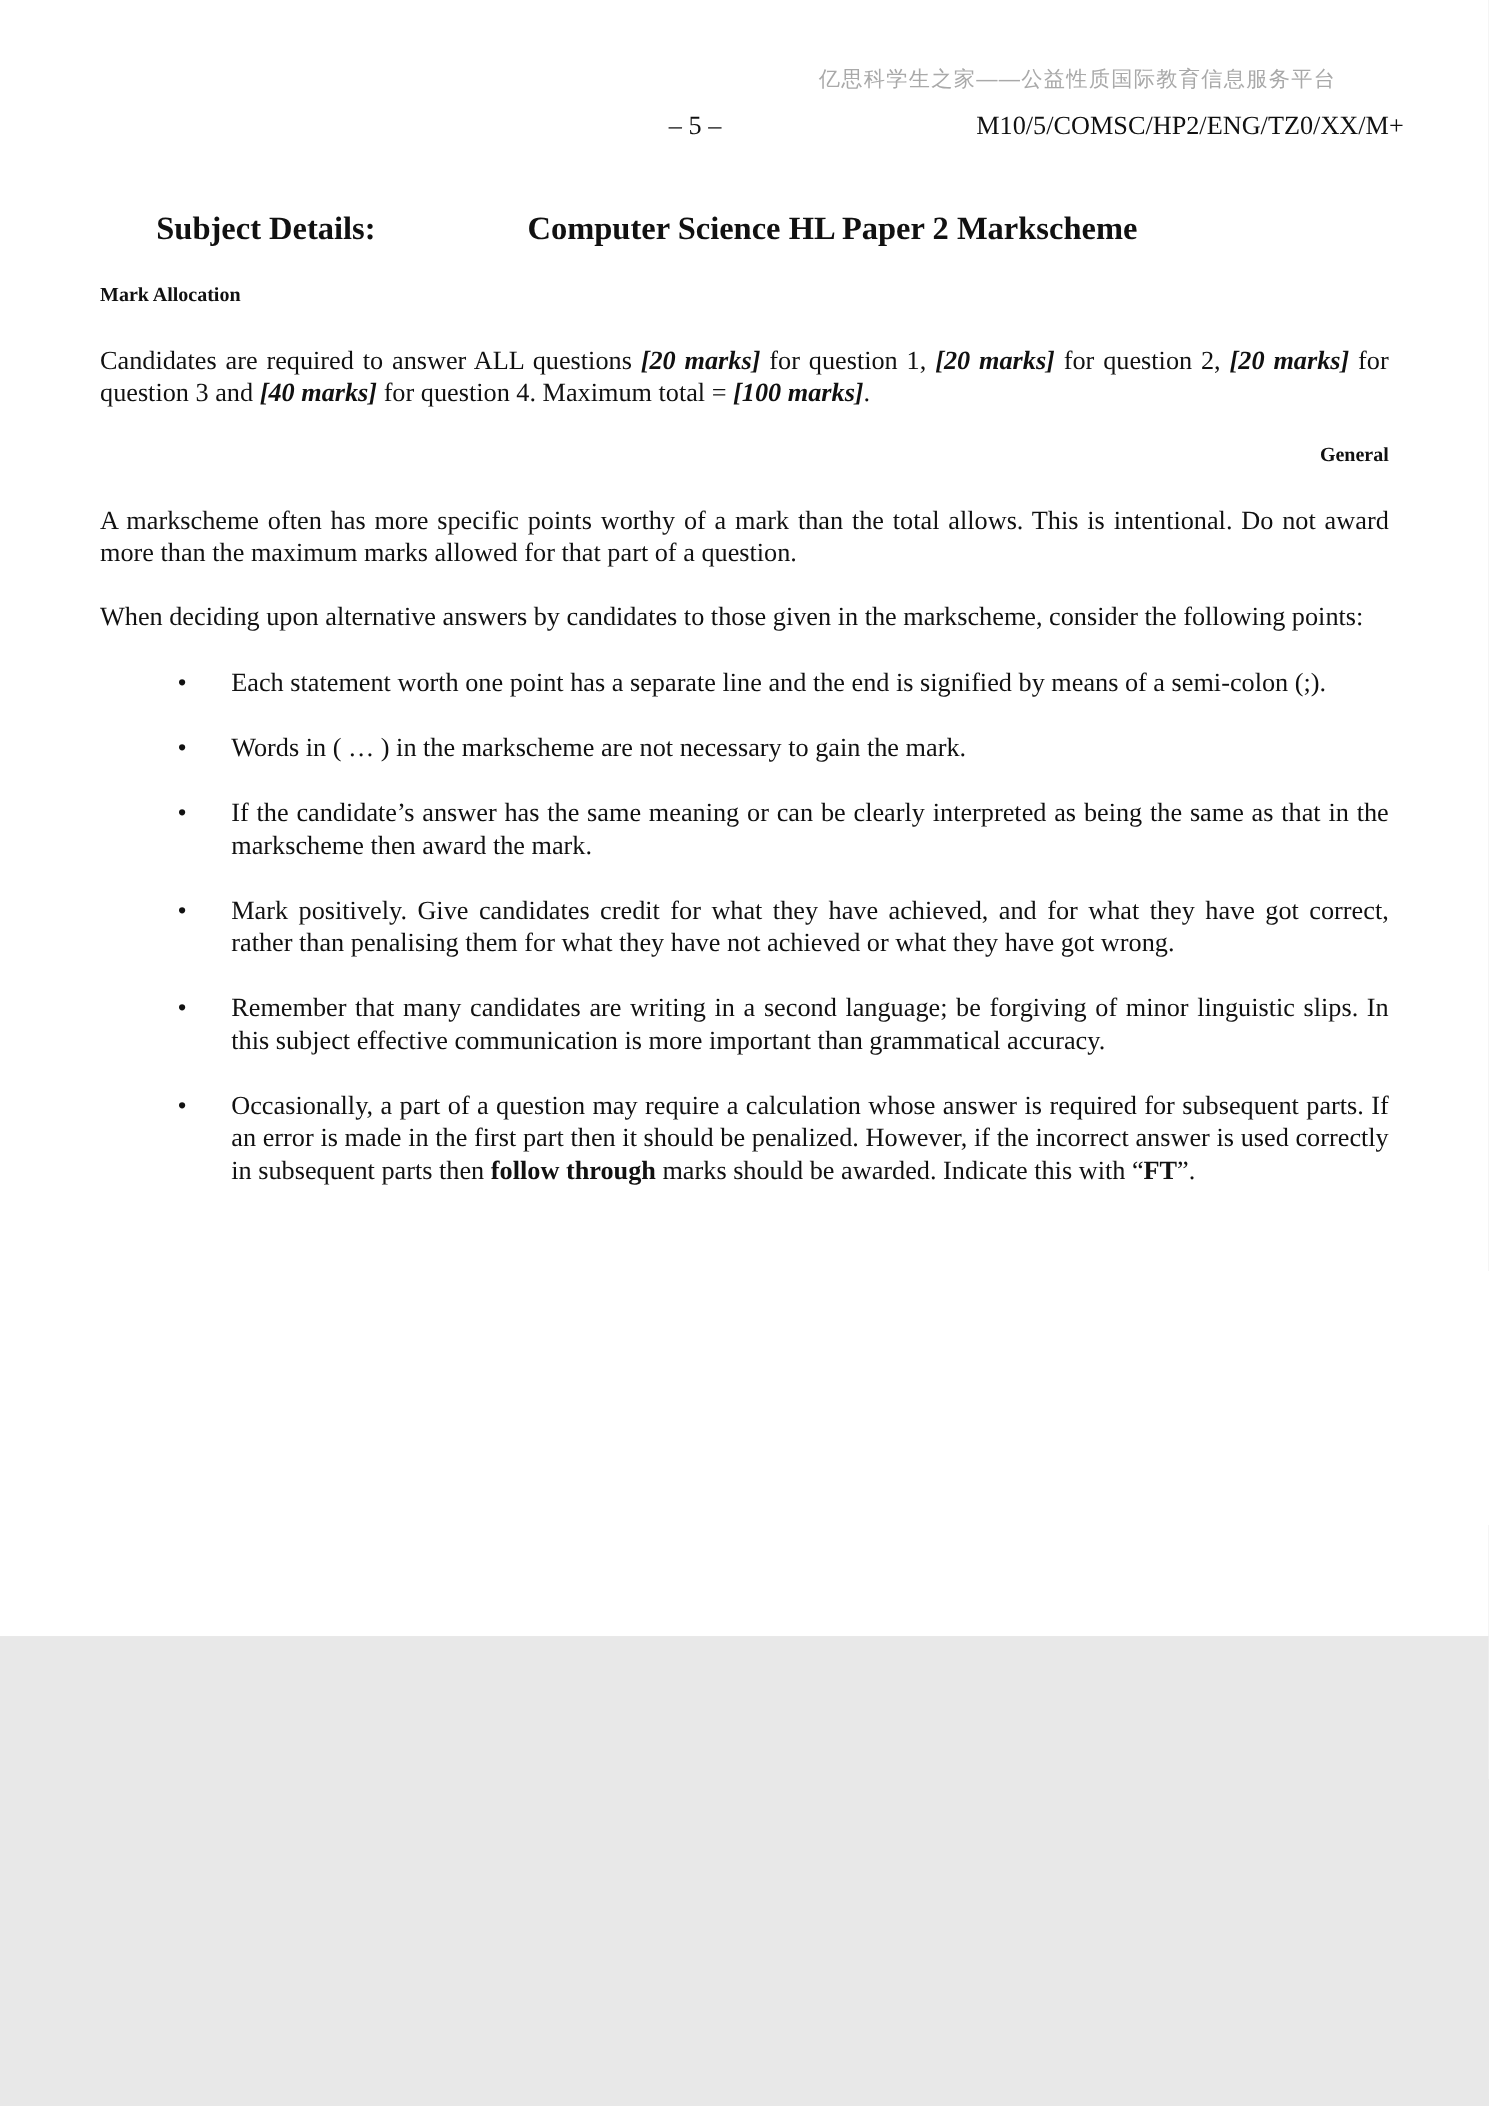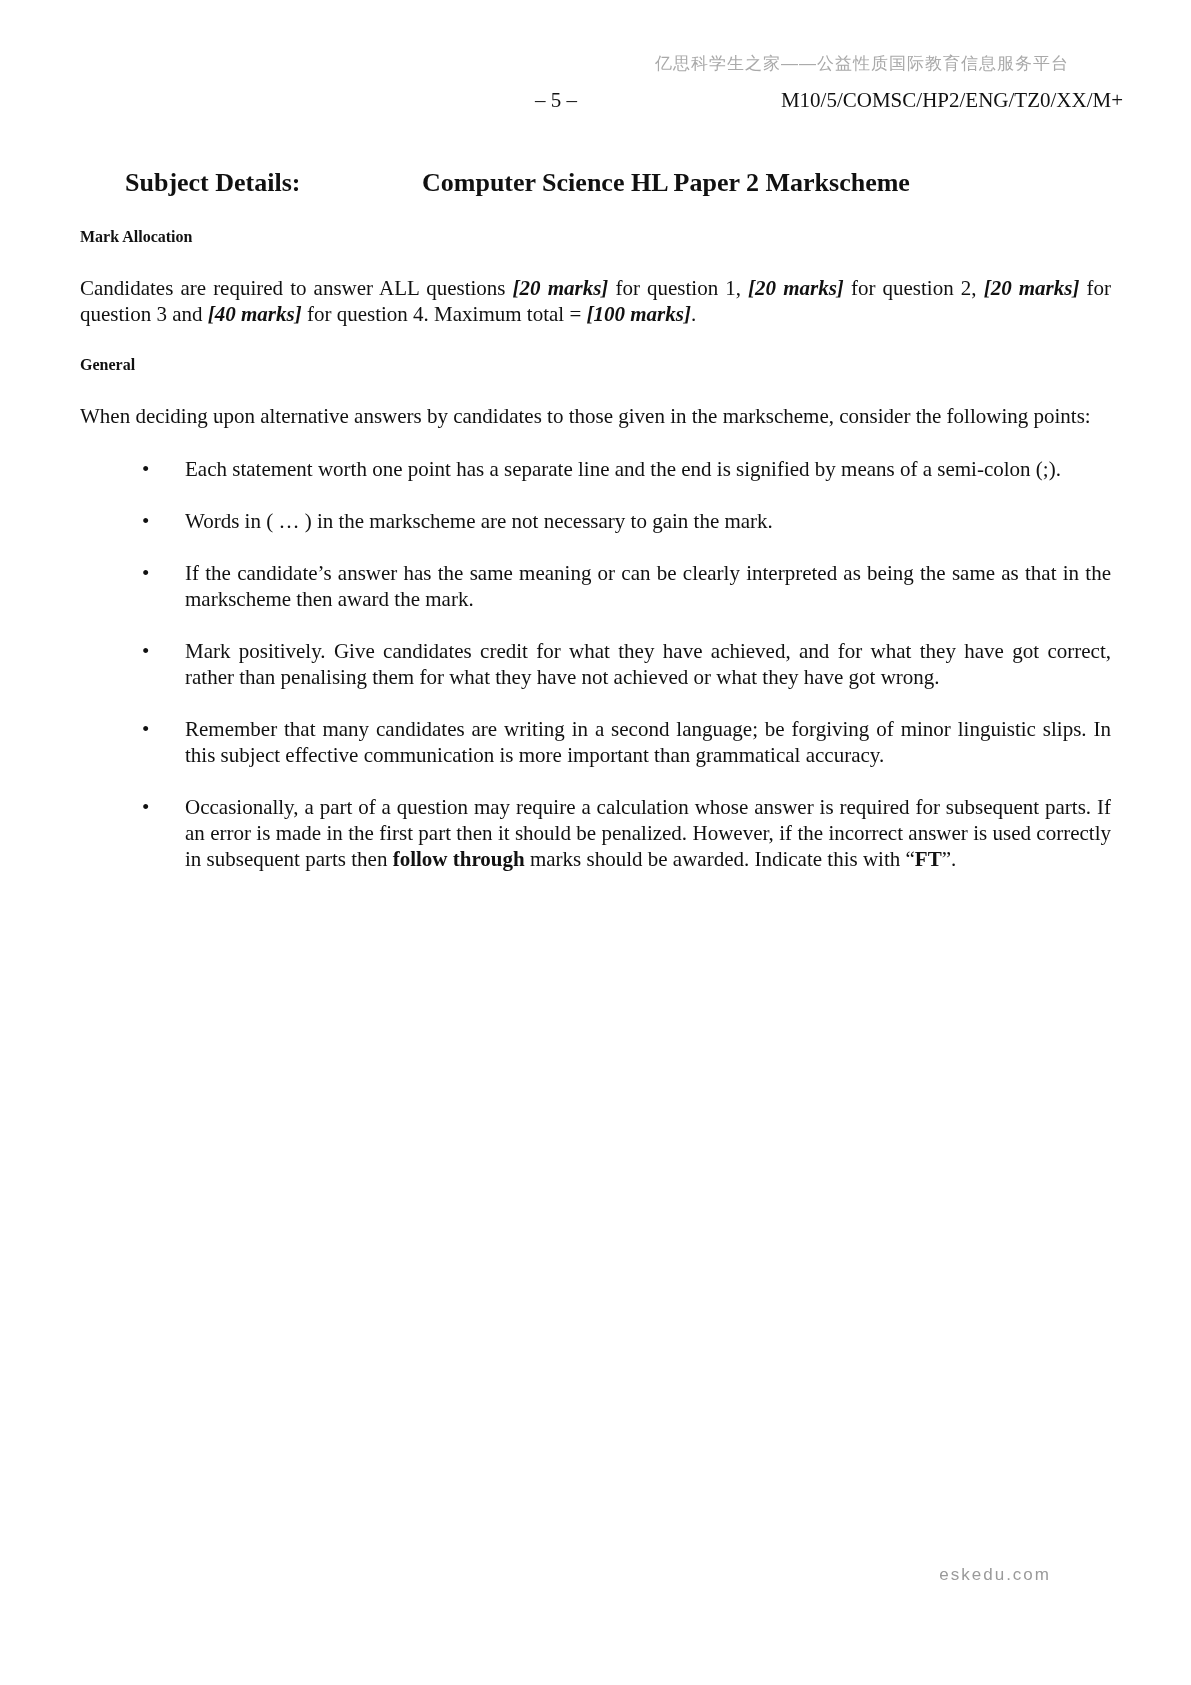--- a/index.html
+++ b/index.html
@@ -1,18 +1,18 @@
 <!DOCTYPE html>
 <html><head>
 <meta charset="utf-8">
 <style>
   html,body{margin:0;padding:0;background:#e8e8e8;}
   .page{
     position:relative;
-    width:1191px;height:1685px;
+    width:1191px;height:1309px;
     margin:0 auto;
     background:#ffffff;
     font-family:"Liberation Serif", serif;
     color:#111111;
     overflow:hidden;
     box-sizing:border-box;
   }
   .wm-top{
     position:absolute;top:52px;right:122px;
     font-family:"Liberation Sans", sans-serif;
@@ -33,21 +33,21 @@
   .title-label{display:inline-block;width:297px;margin-left:45px;}
   .title-value{display:inline-block;text-align:center;}
   h2.sect{
     font-size:16px;line-height:26px;font-weight:700;
     margin:0 0 25px 0;
   }
   p.body-para{
     margin:0 0 25px 0;
     text-align:justify;
   }
-  .extra-gap{margin-top:26px;}
+  .extra-gap{margin-top:26px;text-align:right;}
   ul.bullets{
     list-style:none;margin:27px 0 0 0;padding:0;
   }
   ul.bullets li{
     position:relative;
     padding-left:105px;
     margin-bottom:26px;
     text-align:justify;
   }
   ul.bullets li::before{
@@ -80,20 +80,21 @@
     <div class="title-row">
       <span class="title-label">Subject Details:</span><span class="title-value">Computer Science HL Paper 2 Markscheme</span>
     </div>
 
     <h2 class="sect">Mark Allocation</h2>
 
     <p class="body-para"><span class="seg-normal">Candidates are required to answer ALL questions </span><span class="seg-bolditalic">[20 marks]</span><span class="seg-normal"> for question 1, </span><span class="seg-bolditalic">[20 marks]</span><span class="seg-normal"> for question 2, </span><span class="seg-bolditalic">[20 marks]</span><span class="seg-normal"> for question 3 and </span><span class="seg-bolditalic">[40 marks]</span><span class="seg-normal"> for question 4.  Maximum total = </span><span class="seg-bolditalic">[100 marks]</span><span class="seg-normal">.</span></p>
 
     <h2 class="sect extra-gap">General</h2>
 
+    <p class="body-para">A markscheme often has more specific points worthy of a mark than the total allows.  This is intentional. Do not award more than the maximum marks allowed for that part of a question.</p>
 
     <p class="body-para extra-gap">When deciding upon alternative answers by candidates to those given in the markscheme, consider the following points:</p>
 
     <ul class="bullets">
       <li><span class="seg-normal">Each statement worth one point has a separate line and the end is signified by means of a semi-colon (;).</span></li>
       <li><span class="seg-normal">Words in ( … ) in the markscheme are not necessary to gain the mark.</span></li>
       <li><span class="seg-normal">If the candidate’s answer has the same meaning or can be clearly interpreted as being the same as that in the markscheme then award the mark.</span></li>
       <li><span class="seg-normal">Mark positively.  Give candidates credit for what they have achieved, and for what they have got correct, rather than penalising them for what they have not achieved or what they have got wrong.</span></li>
       <li><span class="seg-normal">Remember that many candidates are writing in a second language; be forgiving of minor linguistic slips.  In this subject effective communication is more important than grammatical accuracy.</span></li>
       <li><span class="seg-normal">Occasionally, a part of a question may require a calculation whose answer is required for subsequent parts.  If an error is made in the first part then it should be penalized.  However, if the incorrect answer is used correctly in subsequent parts then </span><span class="seg-bold">follow through</span><span class="seg-normal"> marks should be awarded.  Indicate this with “</span><span class="seg-bold">FT</span><span class="seg-normal">”.</span></li>

